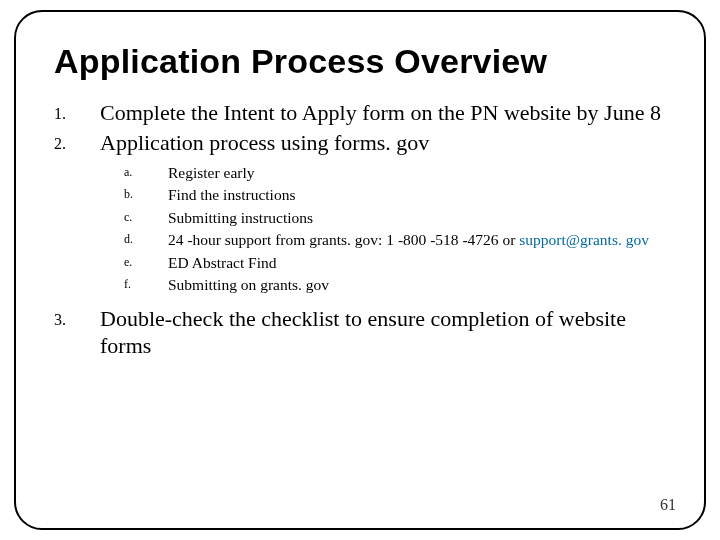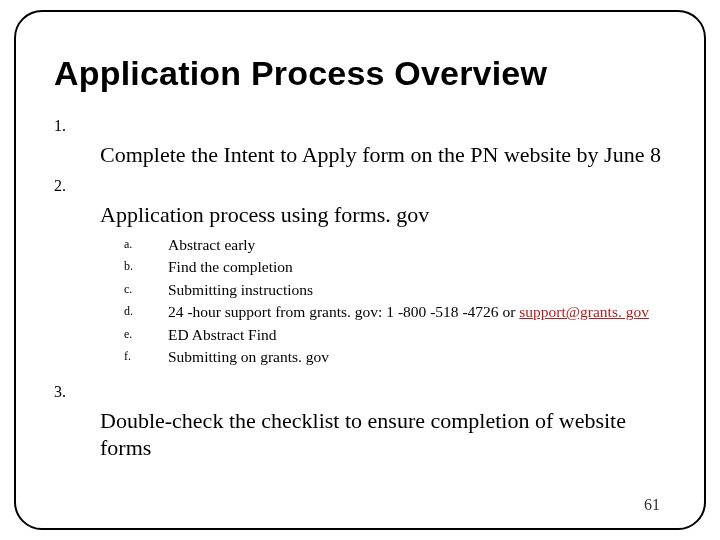--- a/index.html
+++ b/index.html
@@ -15,21 +15,21 @@
       position: relative;
     }
     .slide-frame {
       position: absolute;
       top: 10px;
       left: 14px;
       right: 14px;
       bottom: 10px;
       border: 2px solid #000;
       border-radius: 28px;
-      padding: 42px 38px 20px 38px;
+      padding: 30px 38px 20px 38px;
     }
     .title {
       font-family: Arial, Helvetica, sans-serif;
       font-weight: bold;
       font-size: 34px;
       margin-bottom: 18px;
       letter-spacing: 0.2px;
     }
     .main-list {
       list-style: none;
@@ -41,48 +41,46 @@
       margin-bottom: 2px;
     }
     .main-marker {
       font-size: 16px;
       width: 46px;
       flex-shrink: 0;
       padding-top: 5px;
     }
     .main-text {
       flex: 1;
-      margin-top: 30px;
     }
     .sub-list {
       list-style: none;
       font-size: 15.5px;
       margin: 6px 0 8px 70px;
       line-height: 1.45;
     }
     .sub-item {
       display: flex;
     }
     .sub-marker {
       font-size: 12px;
       width: 44px;
       flex-shrink: 0;
       padding-top: 2px;
     }
     .sub-text {
       flex: 1;
     }
     .link {
-      color: #b91c1c;
-      text-decoration: underline;
+      color: #0369a1;
     }
     .page-num {
       position: absolute;
       bottom: 14px;
-      right: 44px;
+      right: 28px;
       font-size: 16px;
       color: #333;
     }
   </style>
 </head>
 <body>
 
 <div class="slide-frame">
   <h1 class="title">Application Process Overview</h1>
 
@@ -93,25 +91,25 @@
     </li>
     <li class="main-item">
       <span class="main-marker">2.</span>
       <span class="main-text">Application process using forms. gov</span>
     </li>
   </ol>
 
   <ol class="sub-list">
     <li class="sub-item">
       <span class="sub-marker">a.</span>
-      <span class="sub-text">Abstract early</span>
+      <span class="sub-text">Register early</span>
     </li>
     <li class="sub-item">
       <span class="sub-marker">b.</span>
-      <span class="sub-text">Find the completion</span>
+      <span class="sub-text">Find the instructions</span>
     </li>
     <li class="sub-item">
       <span class="sub-marker">c.</span>
       <span class="sub-text">Submitting instructions</span>
     </li>
     <li class="sub-item">
       <span class="sub-marker">d.</span>
       <span class="sub-text"><span>24 -hour support from grants. gov: 1 -800 -518 -4726 or </span><a class="link">support@grants. gov</a></span>
     </li>
     <li class="sub-item">

